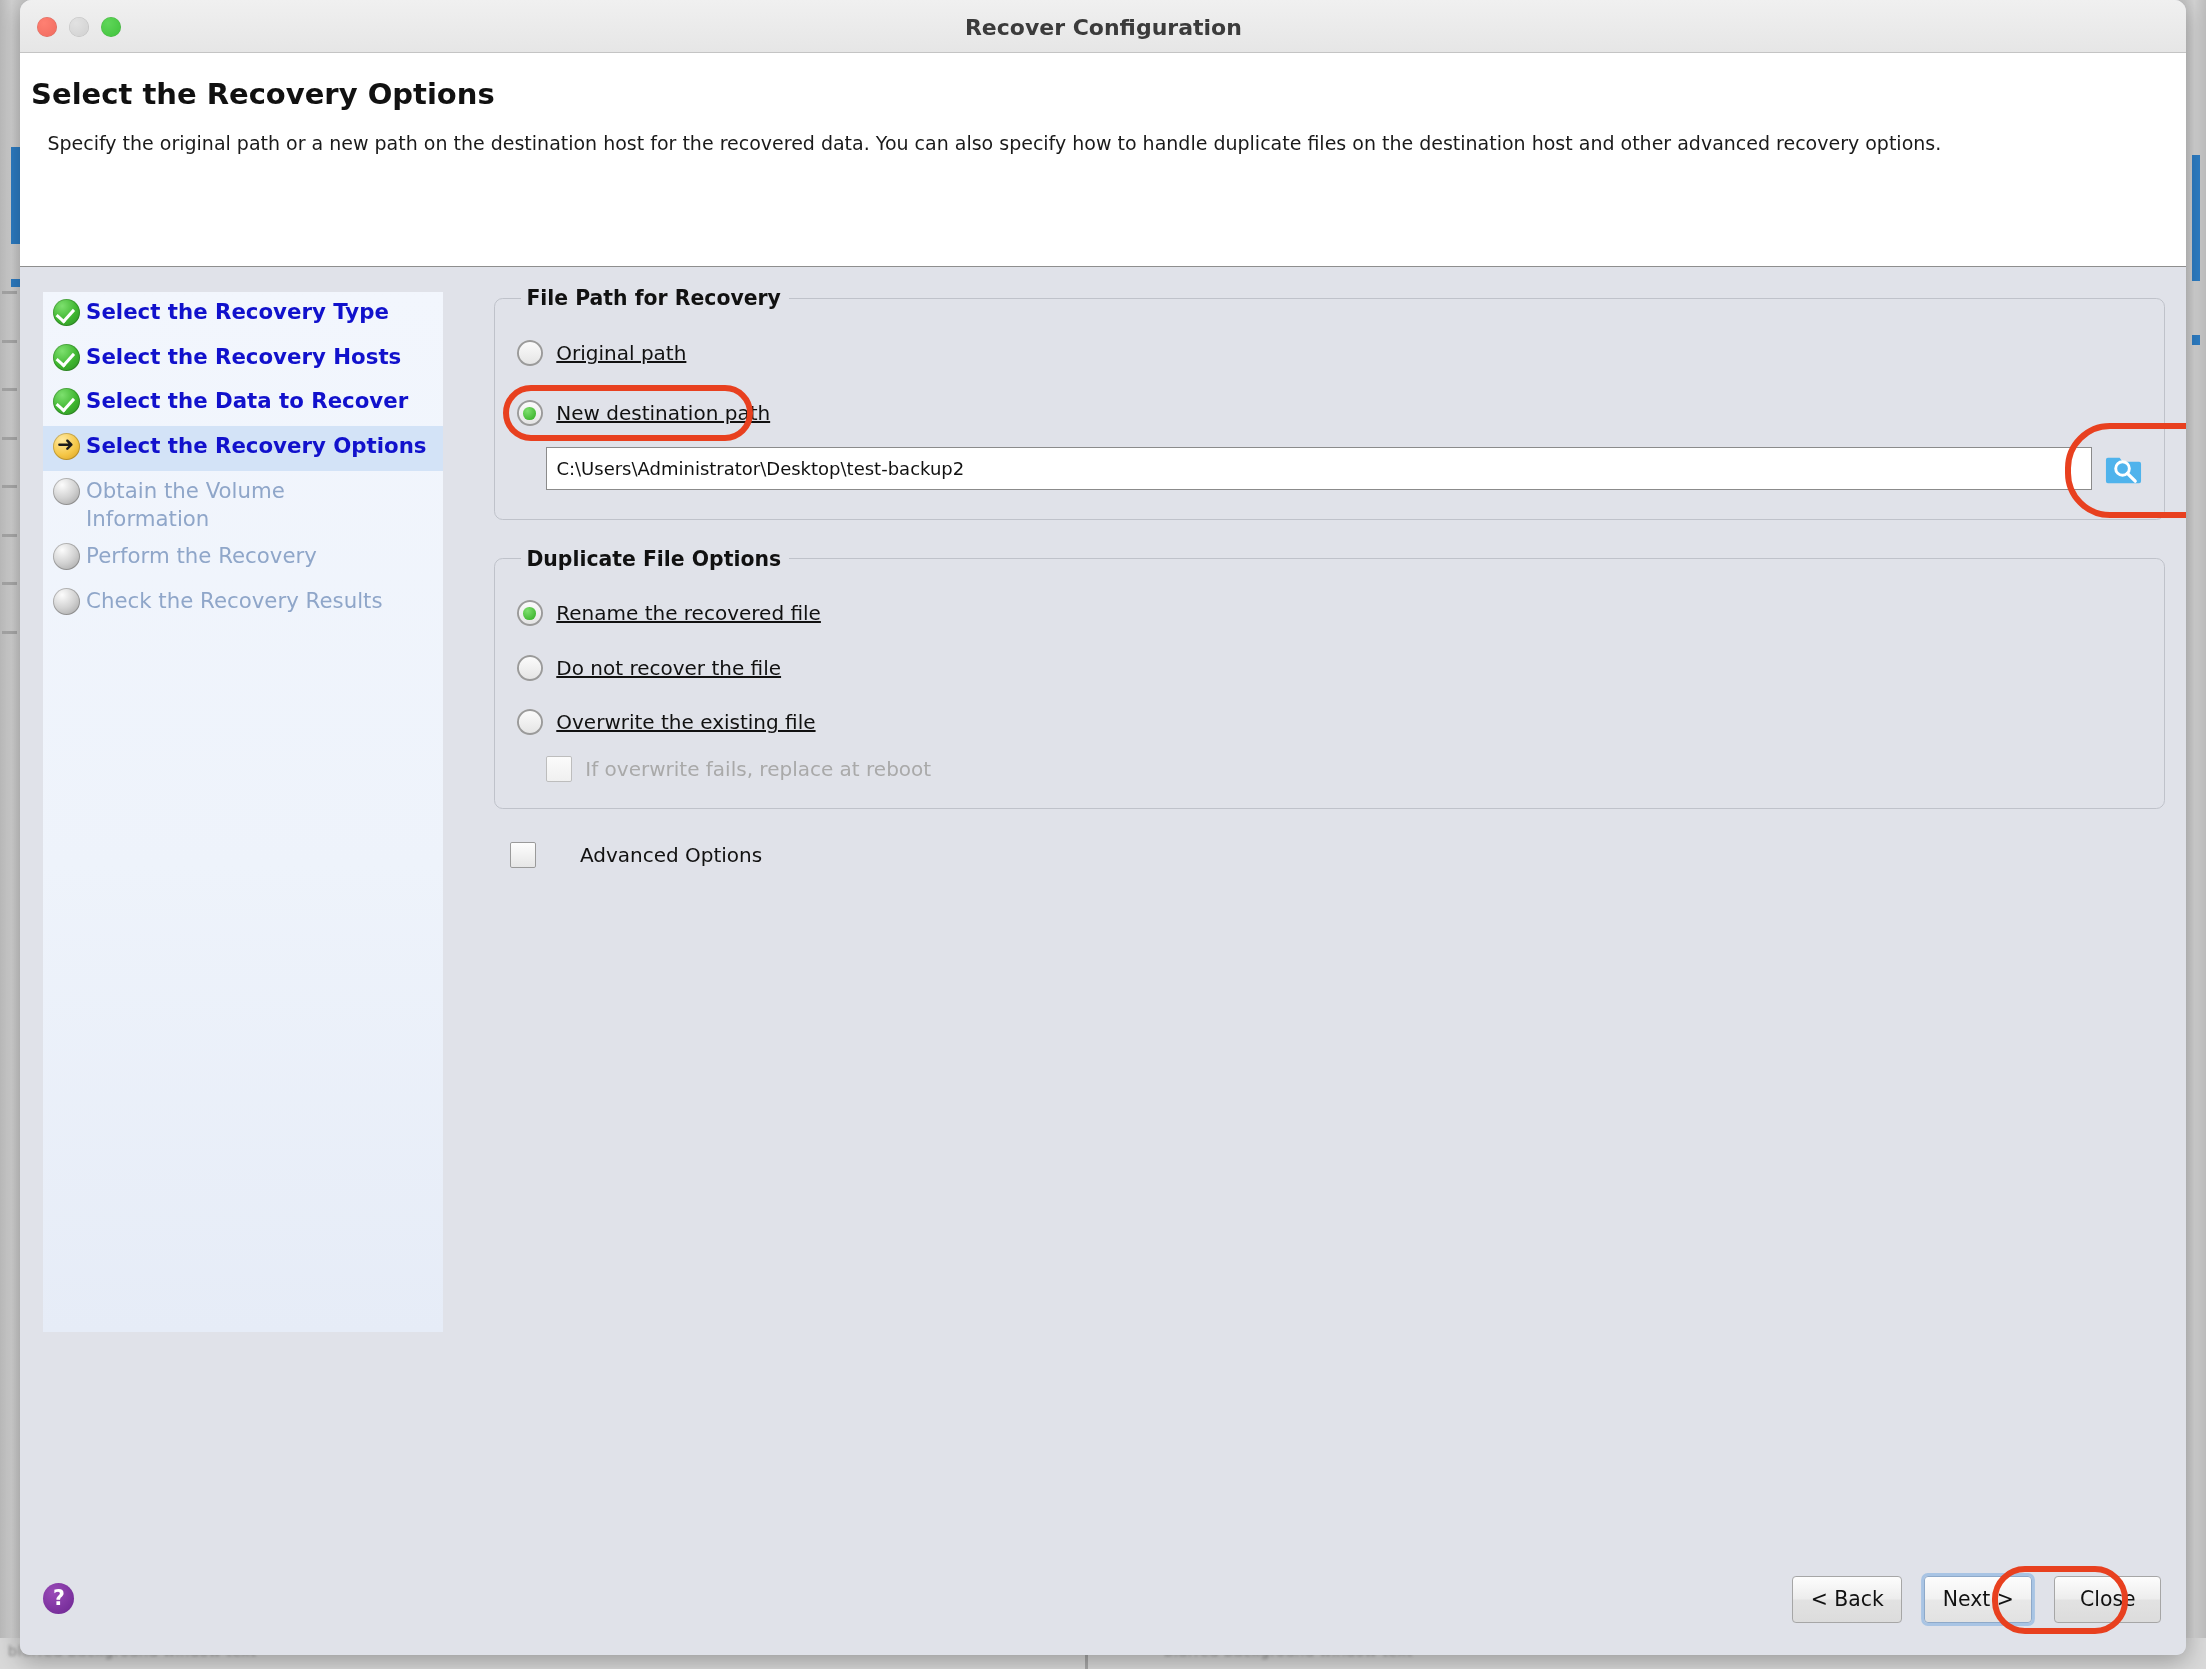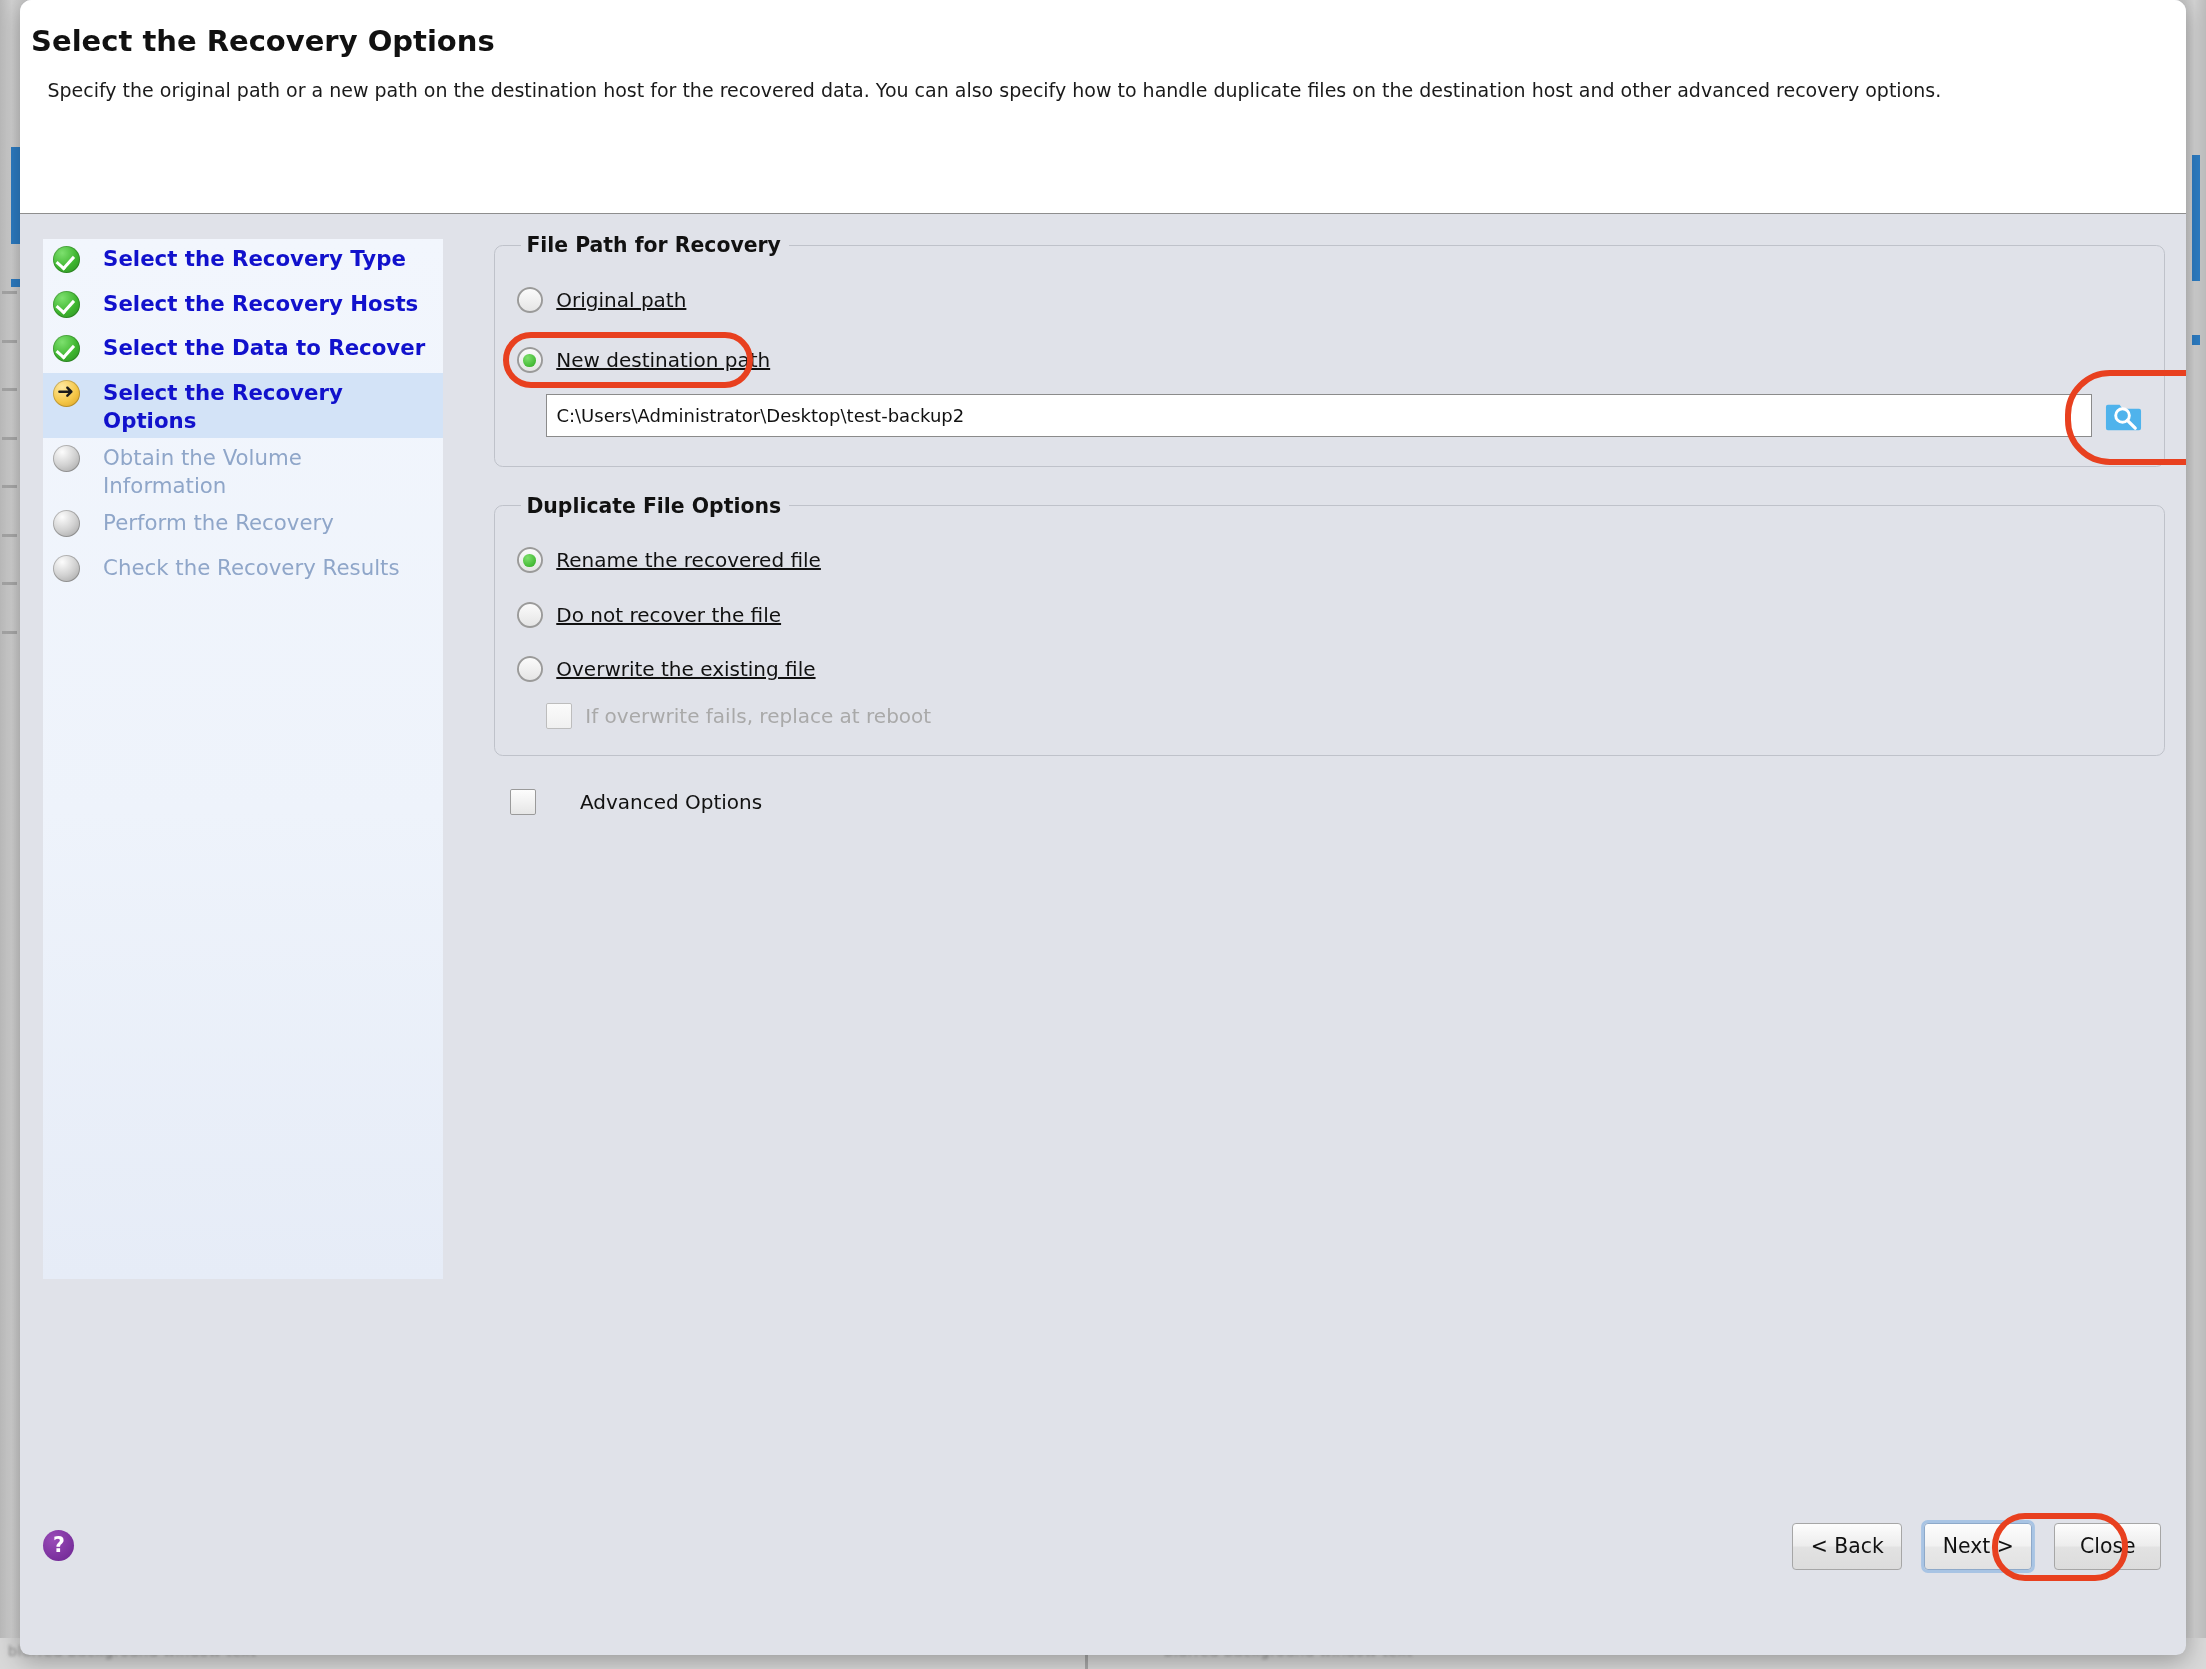--- a/index.html
+++ b/index.html
@@ -168,21 +168,21 @@
     left: 23px;
     top: 25px;
     width: 400px;
     height: 1040px;
     background: linear-gradient(to bottom, #f2f6fd 0%, #eef3fb 55%, #e6ecf7 100%);
     border: 0;
   }
   .step {
     display: flex;
     align-items: flex-start;
-    gap: 23px;
+    gap: 6px;
     padding: 3.9px 0 3.9px 9.7px;
     min-height: 37px;
   }
   .step-icon {
     flex: 0 0 auto;
     width: 27px; height: 27px;
     border-radius: 50%;
     position: relative;
     margin-top: 2.9px;
   }
@@ -420,20 +420,28 @@
 
   <div class="bg-bottom-strip">
     <div class="bg-bottom-text">blurred background window text</div>
     <div class="bg-bottom-divider" style="left:1085px"></div>
     <div class="bg-bottom-text" style="left:1164px">blurred background window text</div>
   </div>
 </div>
 
 <div id="dialog-window">
 
+  <div id="titlebar">
+    <div id="traffic-lights">
+      <div class="tl tl-close"></div>
+      <div class="tl tl-min"></div>
+      <div class="tl tl-max"></div>
+    </div>
+    <div id="window-title">Recover Configuration</div>
+  </div>
 
   <div id="header-block">
     <div id="page-title">Select the Recovery Options</div>
     <div id="page-description">Specify the original path or a new path on the destination host for the recovered data. You can also specify how to handle duplicate files on the destination host and other advanced recovery options.</div>
   </div>
 
   <div id="body-area">
 
     <div id="steps-sidebar">
 

